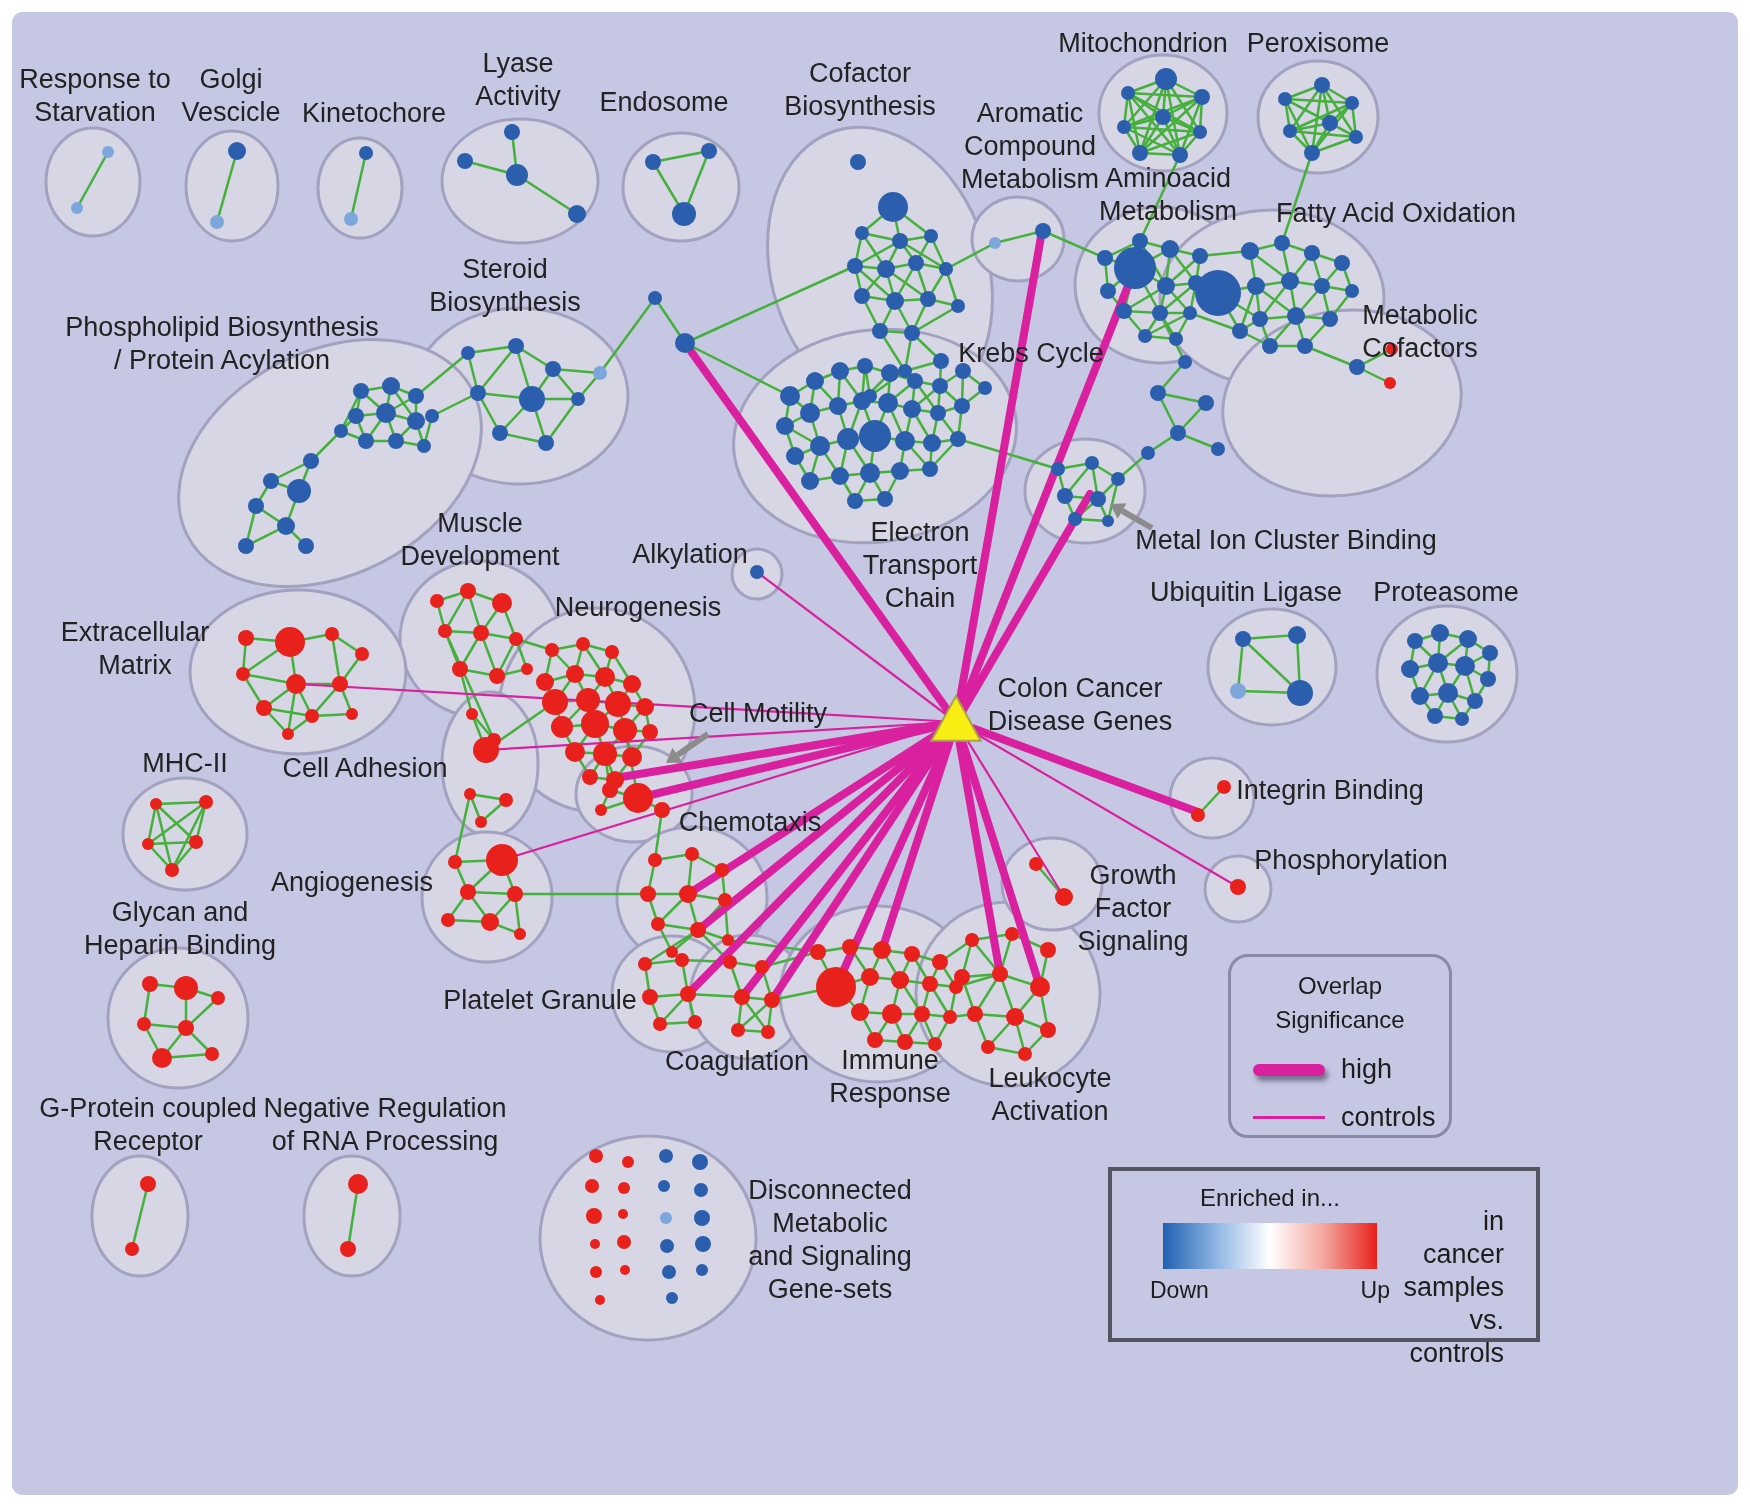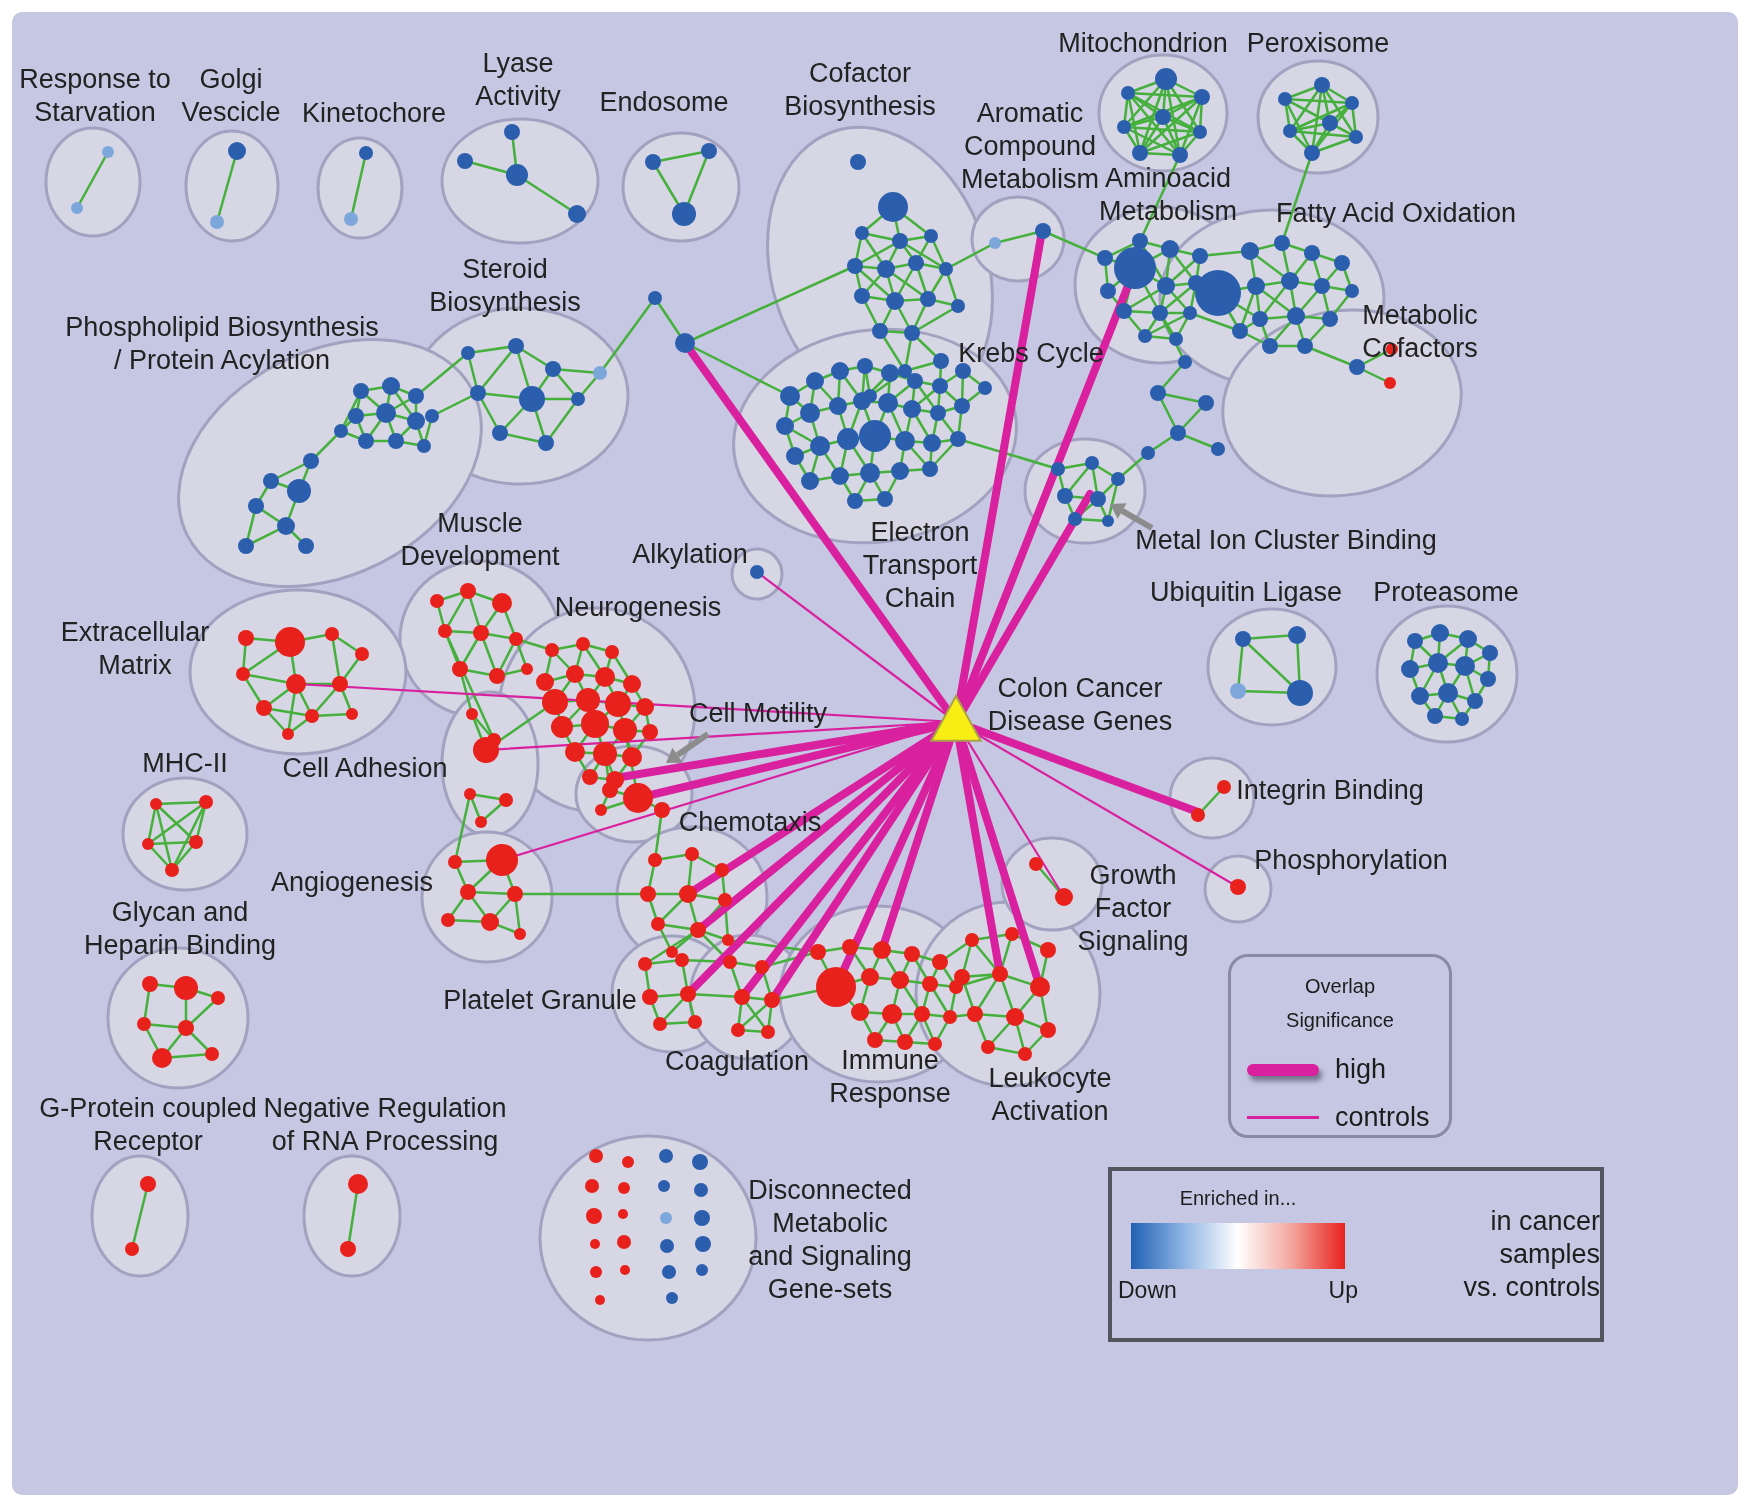--- a/index.html
+++ b/index.html
@@ -1,25 +1,25 @@
 <!DOCTYPE html>
 <html><head>
 <meta charset="utf-8">
 <style>
   html,body{margin:0;padding:0;background:#ffffff;}
   .figure{position:relative;width:1750px;height:1507px;font-family:"Liberation Sans",sans-serif;color:#1d1d1d;overflow:hidden;}
   #diagram{position:absolute;left:0;top:0;}
   .cluster-label{font-family:"Liberation Sans",sans-serif;font-size:27px;fill:#222222;}
   .legend{position:absolute;box-sizing:border-box;}
-  .legend-title{text-align:center;font-size:20px;line-height:34px;white-space:pre-line;}
+  .legend-title{text-align:center;font-size:24px;line-height:34px;white-space:pre-line;}
   .legend-overlap{left:1228px;top:954px;width:224px;height:184px;border:3.5px solid #8a8aa4;border-radius:20px;padding-top:12px;}
-  .sig-row{display:flex;align-items:center;gap:16px;padding-left:16px;margin-top:17px;font-size:27px;}
+  .sig-row{display:flex;align-items:center;gap:16px;padding-left:22px;margin-top:17px;font-size:27px;}
   .line-high{width:72px;height:12px;border-radius:6px;box-shadow:3px 5px 5px rgba(70,70,95,0.65);flex:none;}
   .line-moderate{width:72px;height:3px;flex:none;}
-  .legend-enriched{left:1108px;top:1167px;width:496px;height:175px;border:4px solid #54555e;display:flex;gap:6px;padding:10px 0;}
+  .legend-enriched{left:1108px;top:1167px;width:432px;height:175px;border:4px solid #54555e;display:flex;gap:6px;padding:10px 32px;}
   .enr-left{width:252px;display:flex;flex-direction:column;align-items:center;}
   .gradient-bar{width:214px;height:46px;margin-top:8px;}
   .gradient-labels{width:240px;display:flex;justify-content:space-between;font-size:23px;margin-top:8px;}
   .enr-note{flex:1;text-align:right;font-size:27px;line-height:33px;white-space:pre-line;margin-top:24px;}
 </style>
 </head>
 <body>
 
 <div class="figure">
   <svg id="diagram" width="1750" height="1507" viewBox="0 0 1750 1507">

